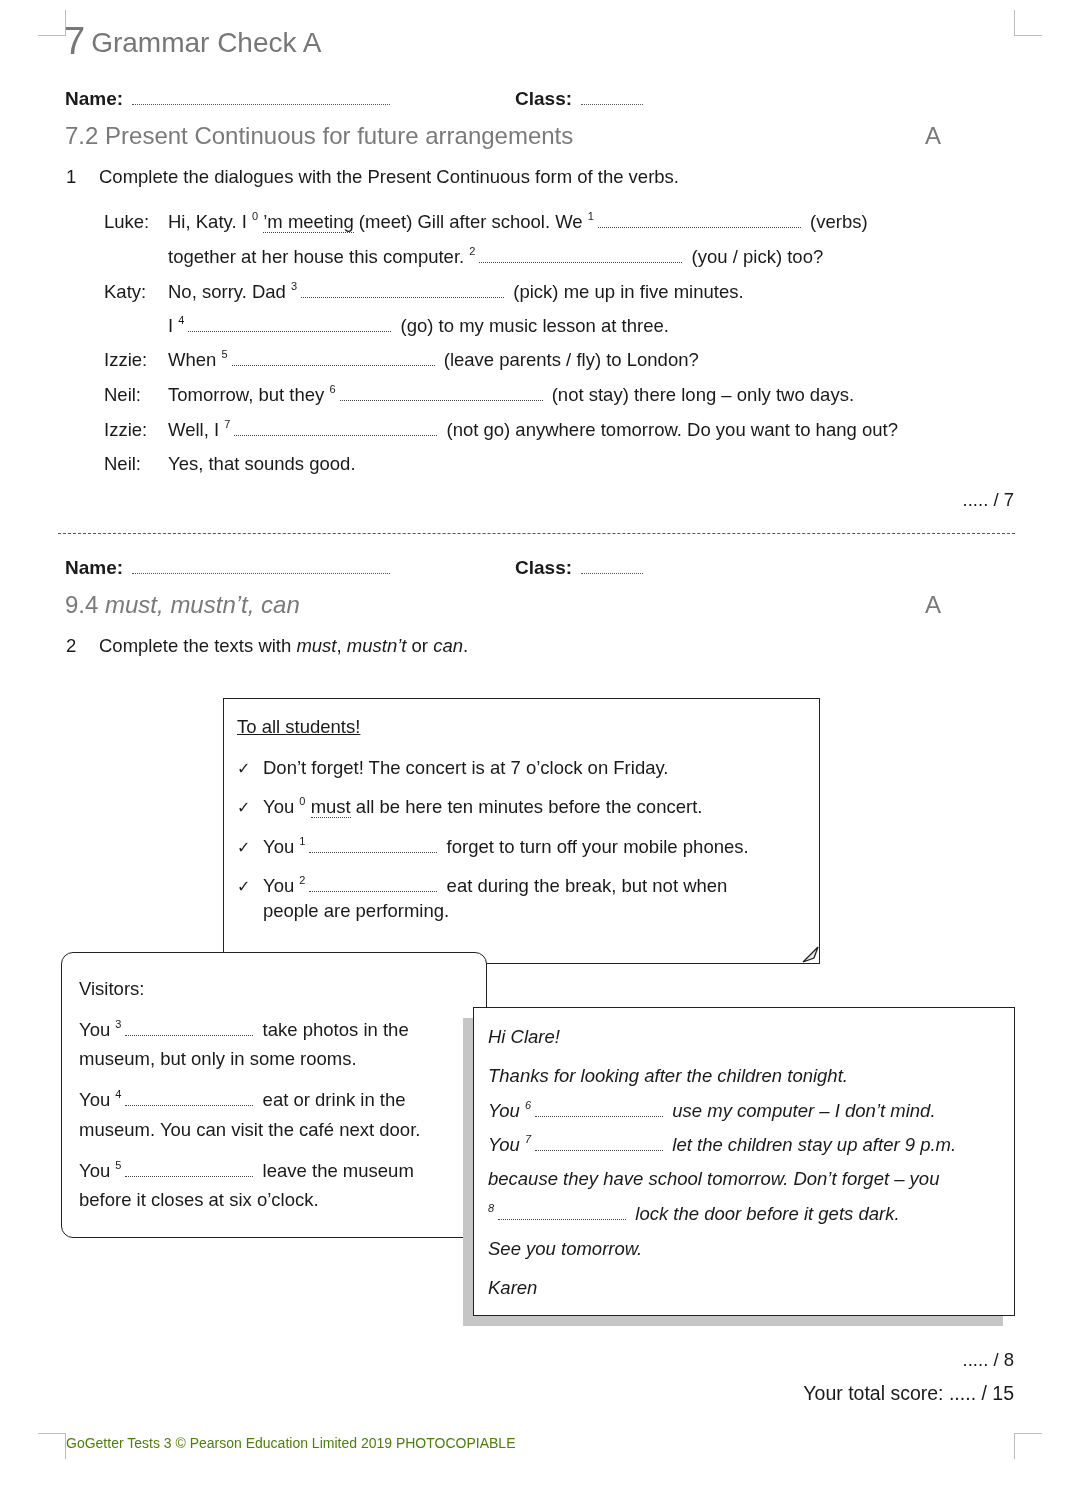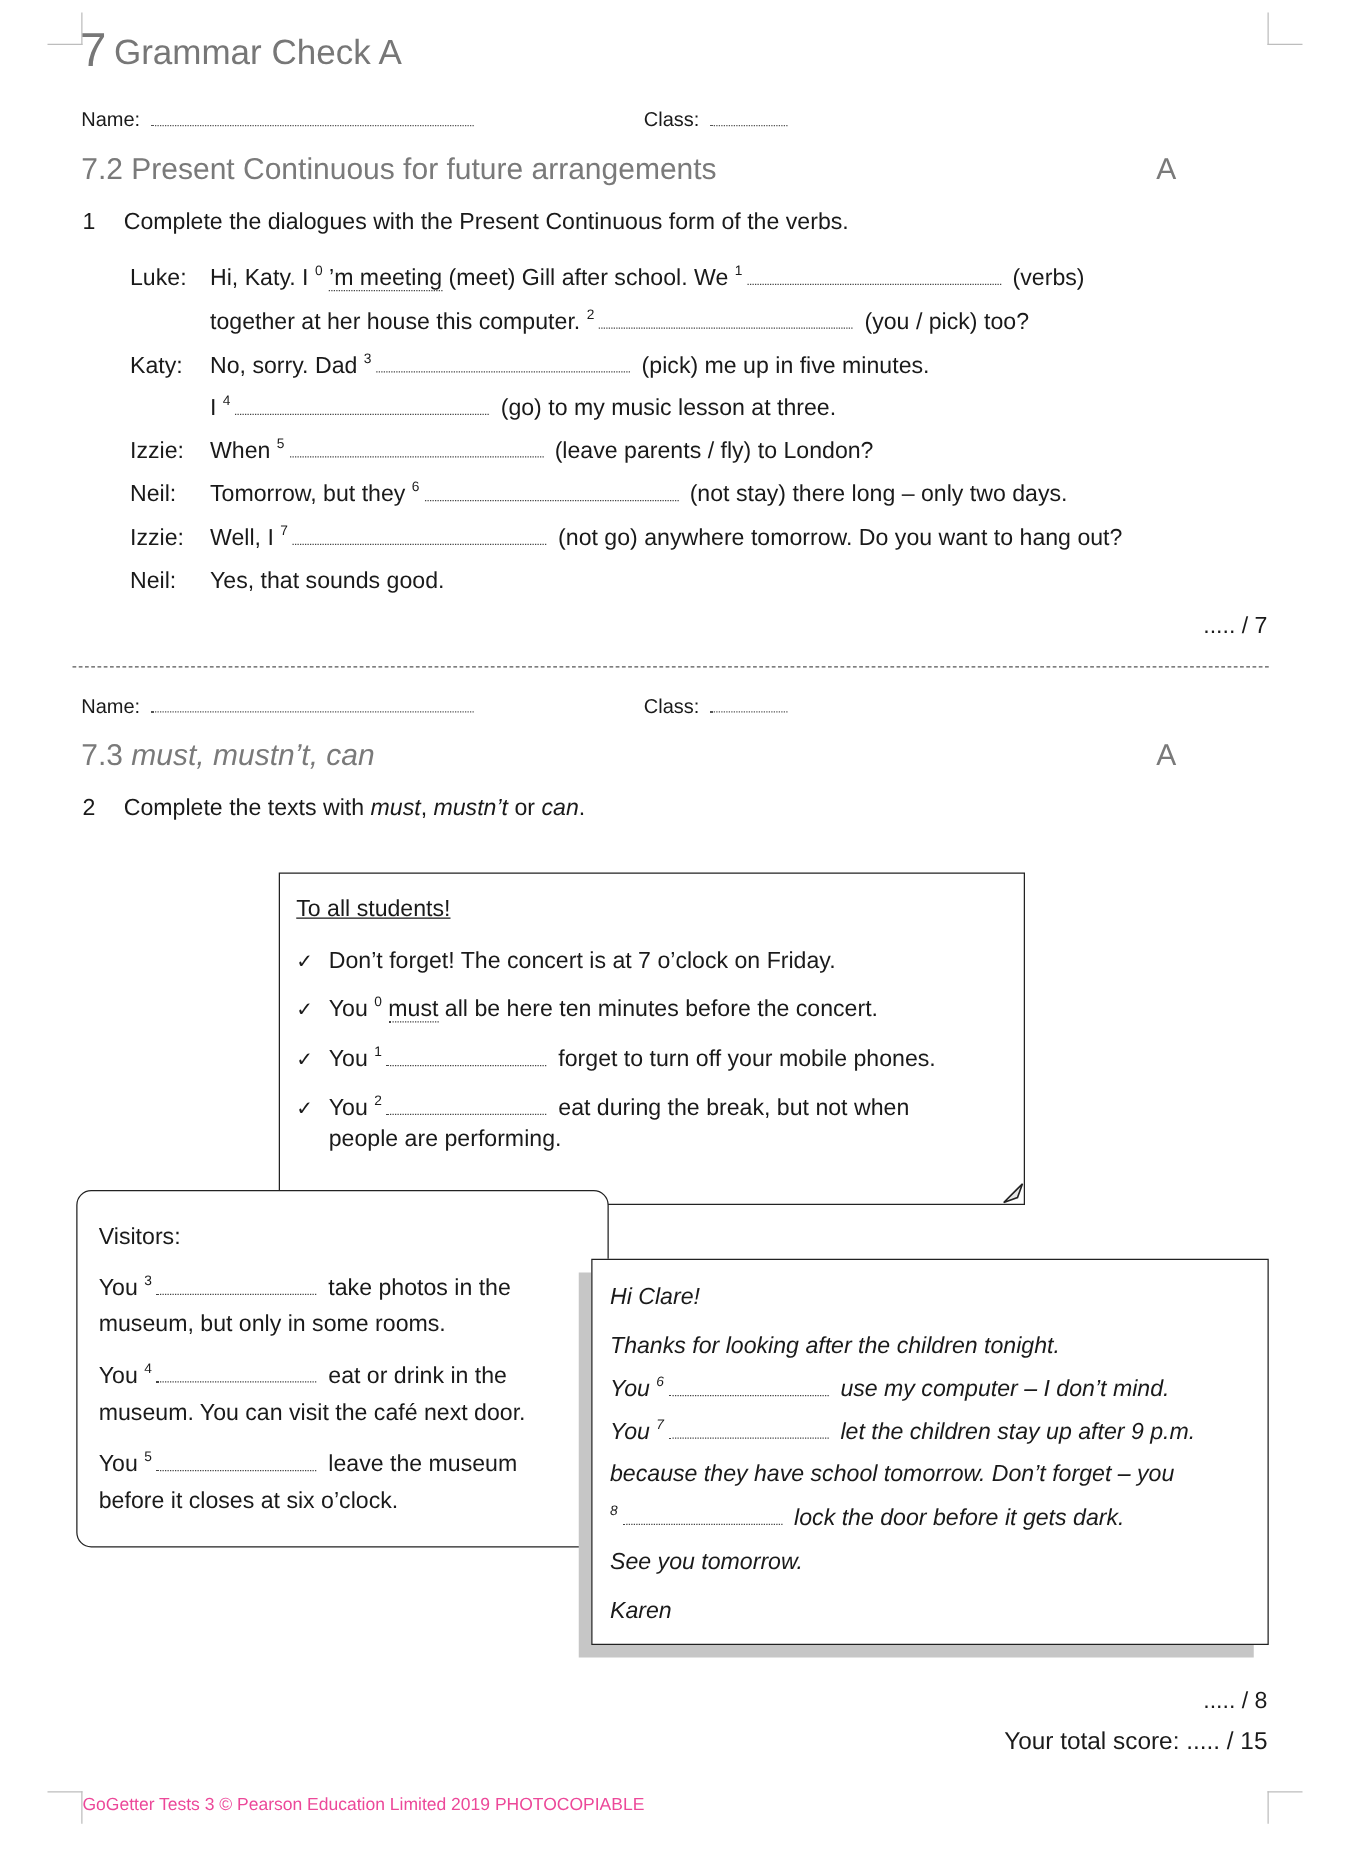--- a/index.html
+++ b/index.html
@@ -3,21 +3,21 @@
 <meta charset="utf-8">
 <style>
   html, body { margin: 0; padding: 0; background: #ffffff; }
   body { width: 1080px; height: 1493px; position: relative; overflow: hidden;
          font-family: "Liberation Sans", "DejaVu Sans", sans-serif; color: #1a1a1a; }
   .abs { position: absolute; }
   .crop { position: absolute; background: #bdbdbd; }
   .title { left: 64px; top: 20px; font-size: 28px; color: #777; }
   .title .num { font-size: 38px; font-weight: normal; margin-right: 6px; vertical-align: -2px; }
   .field-line { display: inline-block; border-bottom: 1px dotted #555; vertical-align: baseline; height: 1px; }
-  .lbl { font-size: 16px; }
+  .lbl { font-size: 19px; font-weight: bold; }
   .section-title { font-size: 24px; color: #7a7a7a; }
   .version { font-size: 24px; color: #7a7a7a; }
   .instr { font-size: 18.5px; }
   .instr .n { display: inline-block; width: 33px; }
   .speaker { position: absolute; left: 104px; font-size: 18.5px; }
   .line-text { position: absolute; left: 168px; font-size: 18.5px; white-space: nowrap; }
   sup { font-size: 11px; vertical-align: 8px; line-height: 0; }
   .gap { display: inline-block; border-bottom: 1px dotted #444; height: 1px; margin: 0 4px; }
   .gap.long { width: 203px; }
   .gap.short { width: 128px; }
@@ -26,21 +26,21 @@
   .dashed { left: 58px; width: 957px; top: 533px; border-top: 1.5px dashed #555; height: 0; }
   
   .notice { left: 223px; top: 698px; width: 595px; height: 264px; border: 1.5px solid #222; background: #fff; }
   .notice-fold { left: 802px; top: 946px; width: 17px; height: 17px; }
   .visitors { left: 61px; top: 952px; width: 424px; height: 284px; border: 1.5px solid #222; border-radius: 12px; background: #fff; }
   .note-shadow { left: 463px; top: 1018px; width: 540px; height: 308px; background: #c6c6c6; }
   .note { left: 473px; top: 1007px; width: 540px; height: 307px; border: 1.5px solid #222; background: #fff; }
   .box-text { font-size: 18.5px; white-space: nowrap; }
   .it { font-style: italic; }
   .check { display: inline-block; width: 26px; font-size: 16px; }
-  .footer { left: 66px; top: 1435px; font-size: 14px; color: #ec4899; }
+  .footer { left: 66px; top: 1435px; font-size: 14px; color: #4d7c0f; }
 </style>
 </head>
 <body>
 
 <div class="crop" style="left:38px;top:35px;width:28px;height:1px;"></div>
 <div class="crop" style="left:65px;top:10px;width:1px;height:26px;"></div>
 <div class="crop" style="left:1014px;top:35px;width:28px;height:1px;"></div>
 <div class="crop" style="left:1014px;top:10px;width:1px;height:26px;"></div>
 <div class="crop" style="left:38px;top:1433px;width:28px;height:1px;"></div>
 <div class="crop" style="left:65px;top:1433px;width:1px;height:26px;"></div>
@@ -112,21 +112,21 @@
 <div class="abs lbl" style="left:65px;top:557px;">
   <span>Name:</span>
   <span class="field-line" style="width:258px;margin-left:4px;"></span>
 </div>
 <div class="abs lbl" style="left:515px;top:557px;">
   <span>Class:</span>
   <span class="field-line" style="width:62px;margin-left:4px;"></span>
 </div>
 
 <div class="abs section-title" style="left:65px;top:591px;">
-  <span>7.3 </span><span class="it">must, mustn’t, can</span>
+  <span>9.4 </span><span class="it">must, mustn’t, can</span>
 </div>
 <div class="abs version" style="left:925px;top:591px;">A</div>
 
 <div class="abs instr" style="left:66px;top:635px;">
   <span class="n">2</span><span>Complete the texts with </span><span class="it">must</span><span>, </span><span class="it">mustn’t</span><span> or </span><span class="it">can</span><span>.</span>
 </div>
 
 <div class="abs notice"></div>
 <svg class="abs notice-fold" viewBox="0 0 17 17" style="left:802px;top:946px;">
   <polygon points="1,16 16,1 12,12" fill="#e6e6e6" stroke="#222" stroke-width="1.3"></polygon>

